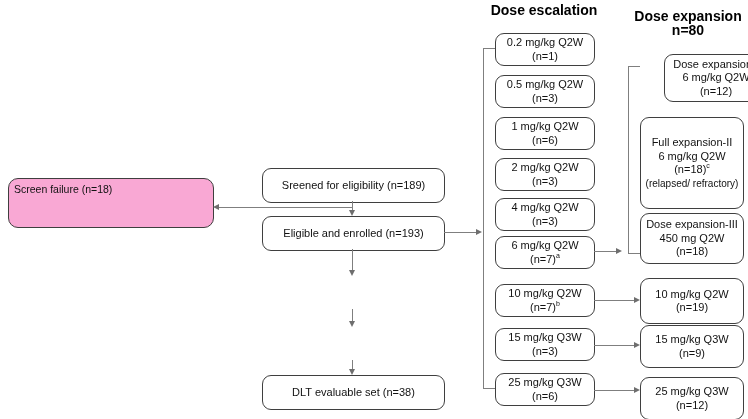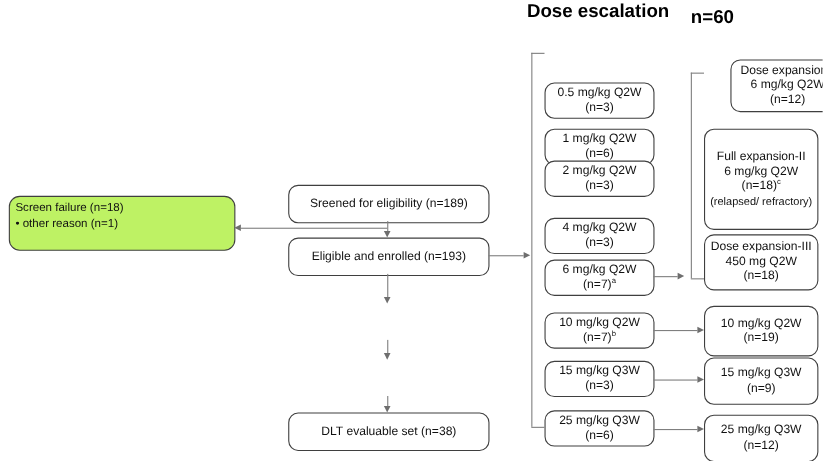--- a/index.html
+++ b/index.html
@@ -2,69 +2,73 @@
 <html><head>
 <meta charset="utf-8">
 <style>
   html,body{margin:0;padding:0;background:#ffffff;}
   #stage{position:relative;width:748px;height:419px;background:#ffffff;overflow:hidden;
          font-family:"Liberation Sans","DejaVu Sans",sans-serif;color:#111111;}
   .box{position:absolute;border:1px solid #3f3f3f;border-radius:9px;background:#ffffff;
        display:flex;flex-direction:column;align-items:center;justify-content:center;
        text-align:center;font-size:11px;line-height:13.5px;color:#111111;}
   .box .bl{white-space:nowrap;}
-  .note{position:absolute;border:1px solid #3f3f3f;border-radius:10px;background:#bef264;
+  .note{position:absolute;border:1px solid #3f3f3f;border-radius:10px;background:#f9a8d4;
         font-size:10.5px;line-height:14px;color:#111111;padding:3px 5px;box-sizing:border-box;}
   .note div{white-space:nowrap;}
-  .hdr{position:absolute;font-weight:bold;font-size:17px;line-height:14px;text-align:left;color:#000000;}
+  .hdr{position:absolute;font-weight:bold;font-size:14px;line-height:14px;text-align:center;color:#000000;}
   .hline{position:absolute;height:1px;background:#7f7f7f;}
   .vline{position:absolute;width:1px;background:#7f7f7f;}
   .arr{position:absolute;width:0;height:0;}
   .arr.right{border-top:3.5px solid transparent;border-bottom:3.5px solid transparent;border-left:6px solid #6e6e6e;}
   .arr.left{border-top:3.5px solid transparent;border-bottom:3.5px solid transparent;border-right:6px solid #6e6e6e;}
   .arr.down{border-left:3.5px solid transparent;border-right:3.5px solid transparent;border-top:6px solid #6e6e6e;}
   sup{font-size:7px;line-height:0;}
   .x2{font-size:10px;}
 </style>
 </head>
 <body>
 
 <div id="stage">
 
   <div class="hdr" style="left:479px;top:3px;width:130px">
     <div>Dose escalation</div>
   </div>
   <div class="hdr" style="left:628px;top:9px;width:120px">
-    <div>n=60</div>
+    <div>Dose expansion</div>
+    <div>n=80</div>
   </div>
 
   <div class="note" style="left:8px;top:178px;width:206px;height:50px">
     <div>Screen failure (n=18)</div>
-    <div>•  other reason (n=1)</div>
   </div>
 
   <div class="box" style="left:262px;top:168px;width:181px;height:33px">
     <div class="bl">Sreened for eligibility (n=189)</div>
   </div>
   <div class="box" style="left:262px;top:216px;width:181px;height:33px">
     <div class="bl">Eligible and enrolled (n=193)</div>
   </div>
   <div class="box" style="left:262px;top:375px;width:181px;height:33px">
     <div class="bl">DLT evaluable set (n=38)</div>
   </div>
 
+  <div class="box" style="left:495px;top:33px;width:98px;height:31px">
+    <div class="bl">0.2 mg/kg Q2W</div>
+    <div class="bl">(n=1)</div>
+  </div>
   <div class="box" style="left:495px;top:75px;width:98px;height:31px">
     <div class="bl">0.5 mg/kg Q2W</div>
     <div class="bl">(n=3)</div>
   </div>
   <div class="box" style="left:495px;top:117px;width:98px;height:31px">
     <div class="bl">1 mg/kg Q2W</div>
     <div class="bl">(n=6)</div>
   </div>
-  <div class="box" style="left:495px;top:146px;width:98px;height:31px">
+  <div class="box" style="left:495px;top:158px;width:98px;height:31px">
     <div class="bl">2 mg/kg Q2W</div>
     <div class="bl">(n=3)</div>
   </div>
   <div class="box" style="left:495px;top:198px;width:98px;height:31px">
     <div class="bl">4 mg/kg Q2W</div>
     <div class="bl">(n=3)</div>
   </div>
   <div class="box" style="left:495px;top:236px;width:98px;height:31px">
     <div class="bl">6 mg/kg Q2W</div>
     <div class="bl"><span>(n=7)</span><sup>a</sup></div>

